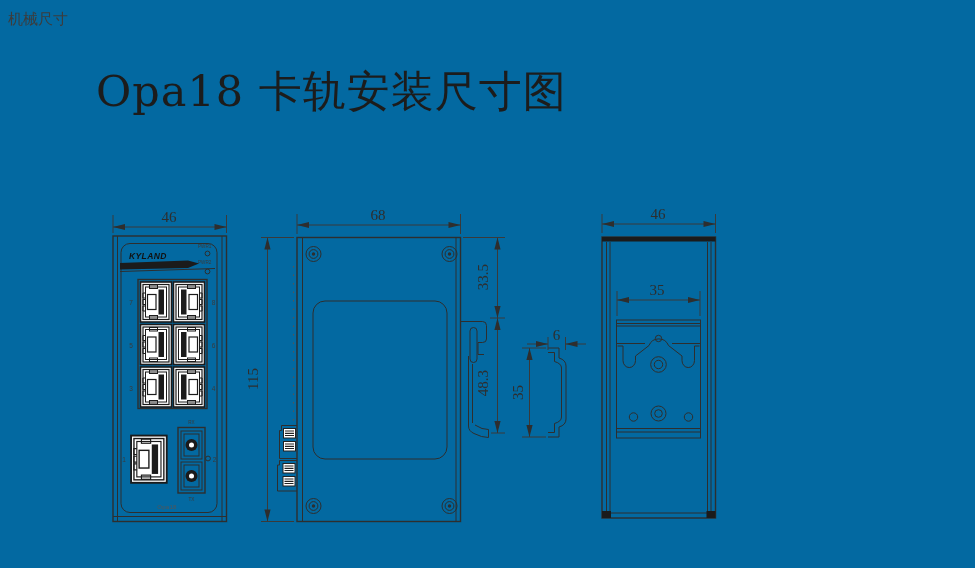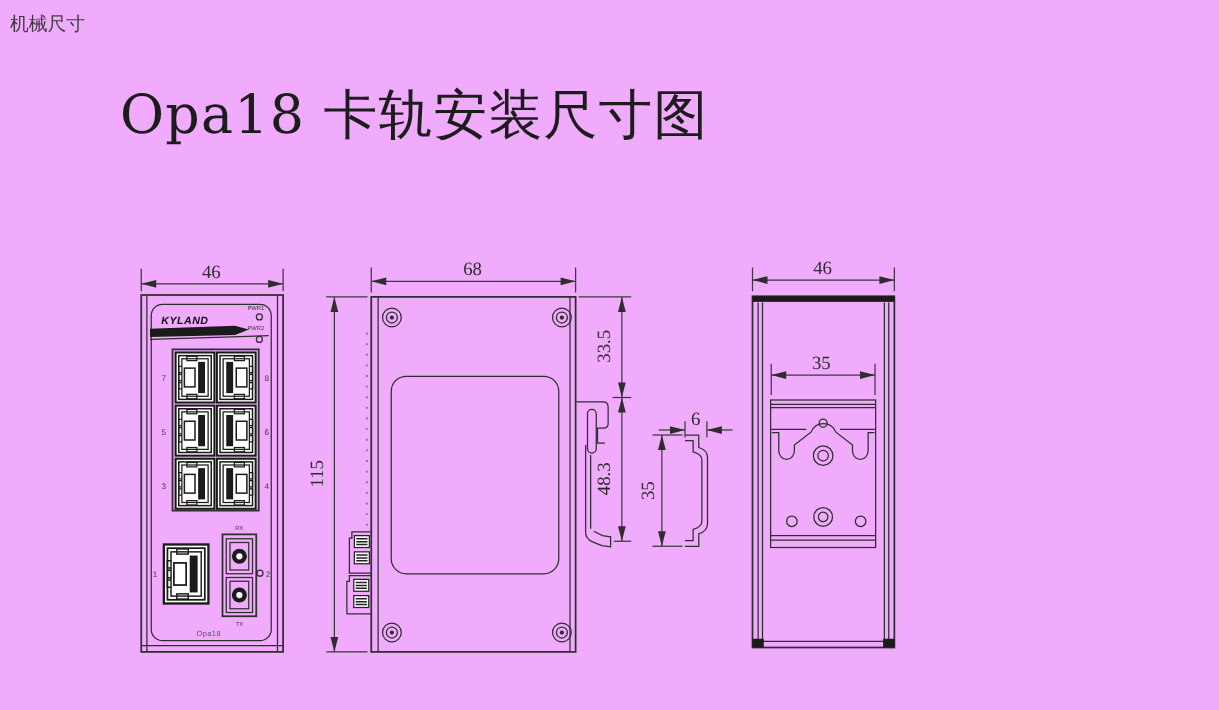--- a/index.html
+++ b/index.html
@@ -1,16 +1,16 @@
 <!DOCTYPE html>
 <html><head>
 <meta charset="utf-8">
 <style>
   html,body{margin:0;padding:0;background:#ffffff;}
-  .stage{position:relative;width:975px;height:568px;background:#f0abfc;overflow:hidden;
+  .stage{position:relative;width:975px;height:568px;background:#0369a1;overflow:hidden;
          font-family:"Liberation Sans",sans-serif;}
   svg{position:absolute;left:0;top:0;}
   svg text{fill:#333;}
   .hdr{font:15px "Liberation Sans",sans-serif;fill:#3c3c3c;}
   .ttl{font:43px "DejaVu Serif","Liberation Serif",serif;fill:#1c1c1c;letter-spacing:1px;}
   .dim{font:15px "Liberation Serif","DejaVu Serif",serif;fill:#2e2e2e;}
   .lbl{font:6.5px "Liberation Sans",sans-serif;fill:#3a3a3a;}
   .tiny{font:4.6px "Liberation Sans",sans-serif;fill:#3a3a3a;}
   .logo{font:italic bold 8.5px "Liberation Sans",sans-serif;fill:#111;letter-spacing:.4px;}
   .model{font:6px "Liberation Sans",sans-serif;fill:#555;letter-spacing:.3px;}

